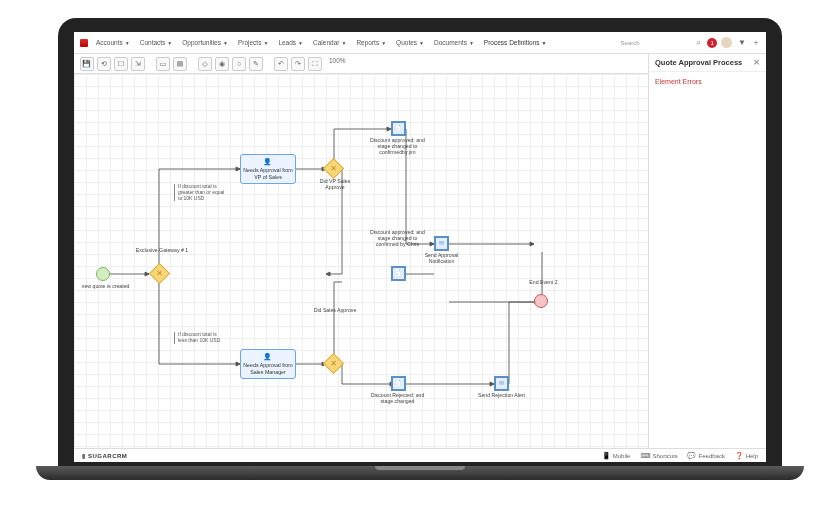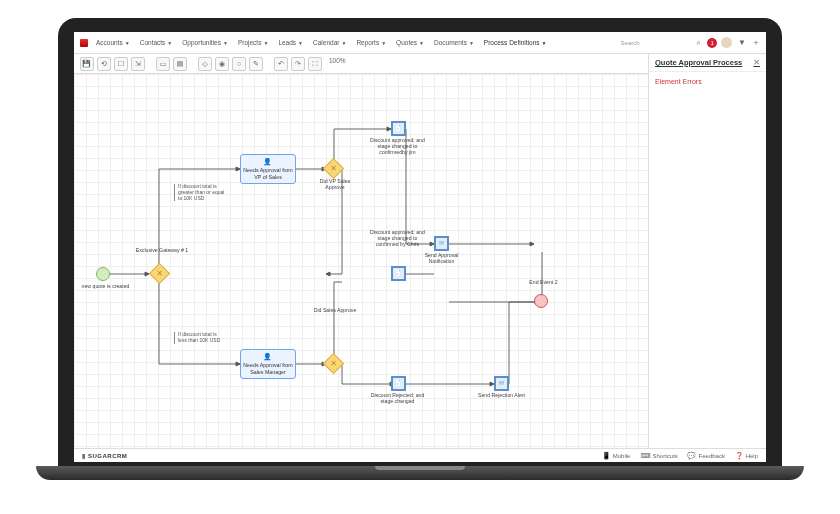--- a/index.html
+++ b/index.html
@@ -23,21 +23,21 @@
 .avatar { width:11px; height:11px; border-radius:50%; background:#e8d5c0; margin-left:4px; }
 
 
 .toolbar { height: 20px; border-bottom: 1px solid #ddd; display:flex; align-items:center; padding:0 6px; font-size:7px; color:#666; }
 .tb-btn { width:14px; height:14px; border:1px solid #ccc; border-radius:2px; display:flex; align-items:center; justify-content:center; margin-right:3px; font-size:7px; background:#f8f8f8; }
 .tb-group { display:flex; margin-right:8px; }
 .zoom { font-size:6.5px; margin-left:4px; }
 
 
 .side-panel { position:absolute; right:0; top:22px; bottom:14px; width:118px; border-left:1px solid #ddd; background:#fff; font-size:7px; }
-.side-title { padding:4px 6px; font-weight:700; color:#333; border-bottom:1px solid #eee; display:flex; justify-content:space-between; align-items:flex-end; font-size:7.5px;text-decoration:underline; }
+.side-title { padding:4px 6px; font-weight:700; color:#333; border-bottom:1px solid #eee; display:flex; justify-content:space-between; align-items:flex-end; font-size:7.5px; }
 .side-close { color:#999; cursor:pointer; font-size:8px; }
 .side-error { padding:6px; color:#c33; font-size:7px; }
 
 
 .canvas { position:absolute; left:0; top:42px; right:118px; bottom:14px; background-image:linear-gradient(#eee 1px,transparent 1px),linear-gradient(90deg,#eee 1px,transparent 1px); background-size:12px 12px; overflow:hidden; }
 
 
 .node { position:absolute; font-size:5.3px; color:#333; text-align:center; line-height:1.2; }
 .task { width:56px; height:30px; background:#eaf3ff; border:1px solid #6ca6e8; border-radius:3px; padding:3px 2px; display:flex; flex-direction:column; align-items:center; justify-content:center; }
 .task-icon { color:#4a7db5; font-size:7px; margin-bottom:1px; }

